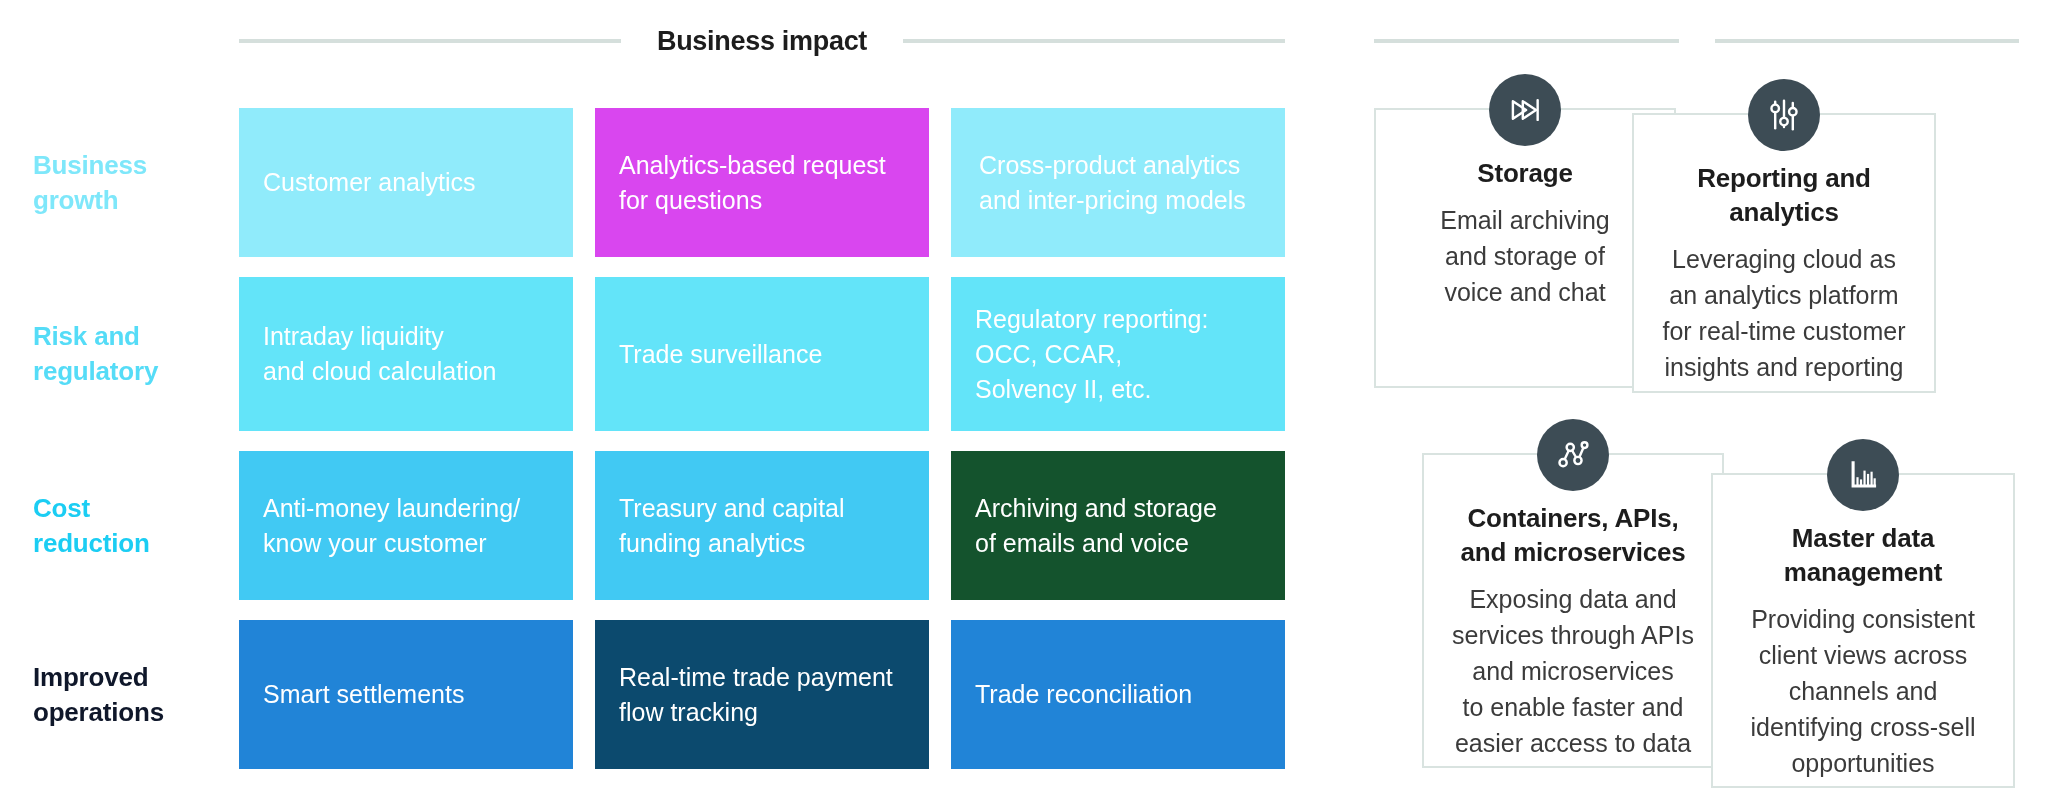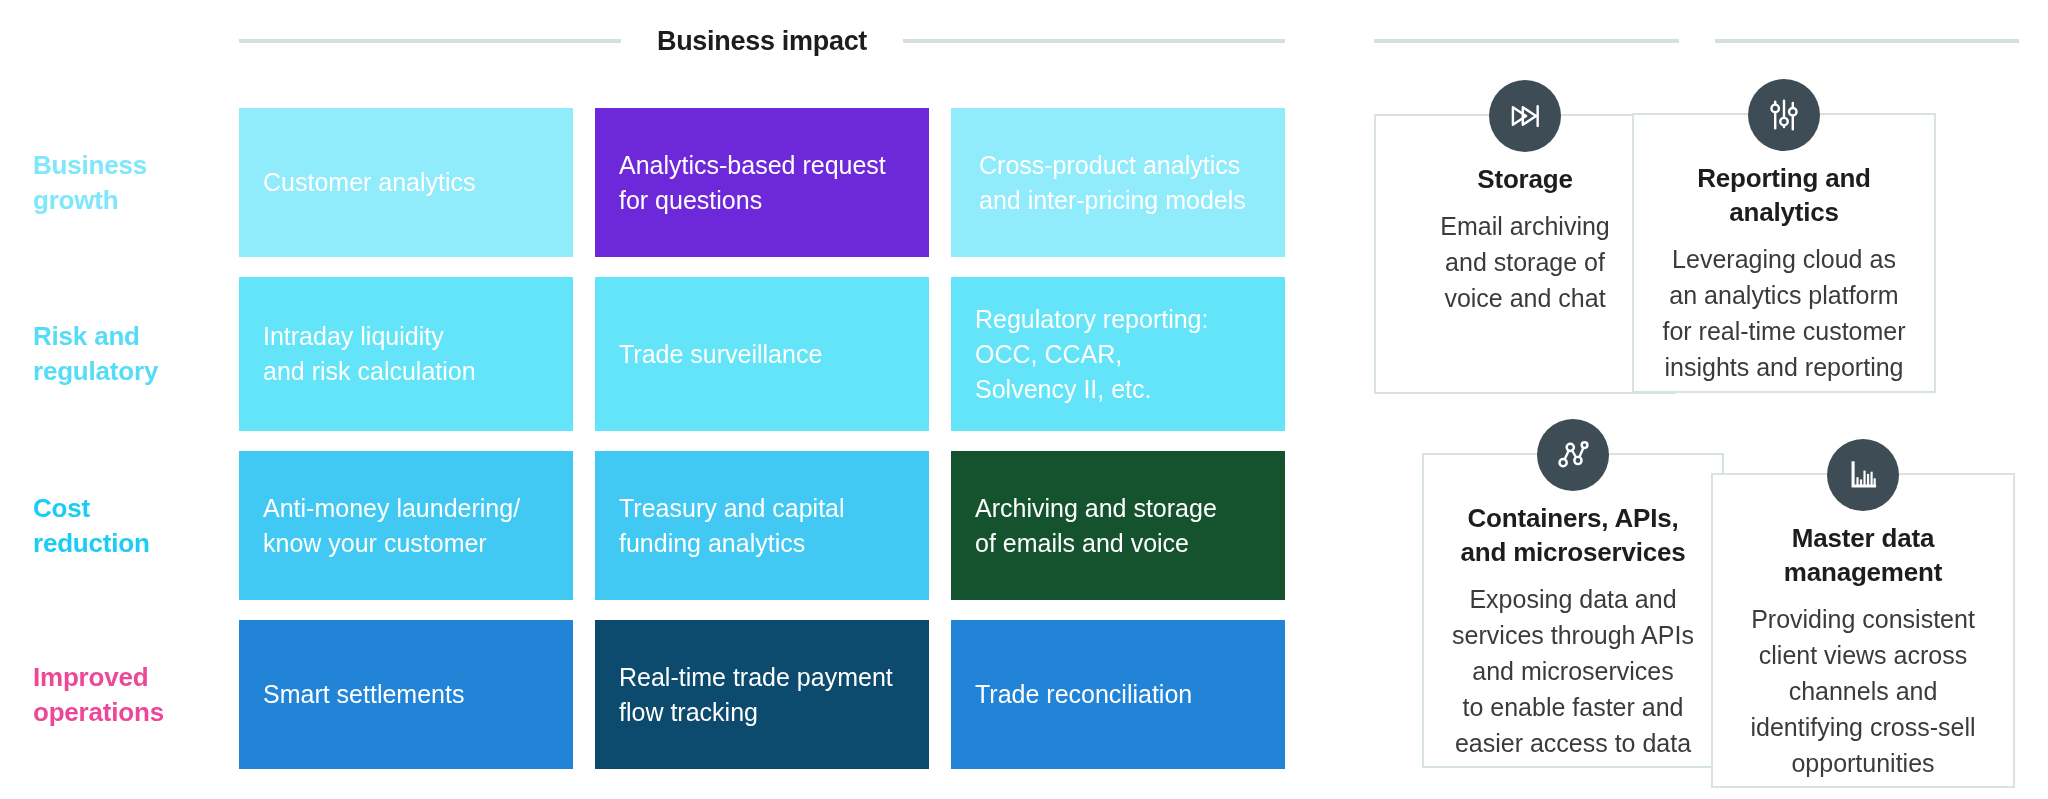--- a/index.html
+++ b/index.html
@@ -58,21 +58,21 @@
 
   
   .card{
     position:absolute;
     box-sizing:border-box;
     background:#ffffff;
     border:2px solid #d9e3e0;
     text-align:center;
     padding:46px 12px 0 12px;
   }
-  .card.c0{left:1374px;top:114px;width:302px;height:280px;}
+  .card.c0{left:1374px;top:108px;width:302px;height:280px;}
   .card.c1{left:1632px;top:113px;width:304px;height:280px;}
   .card.c2{left:1374px;top:453px;width:302px;height:315px;margin-left:48px;}
   .card.c3{left:1711px;top:473px;width:304px;height:315px;}
   .card-title{
     margin:0;
     font-size:26px;font-weight:bold;line-height:34px;
     color:#1d1d1d;white-space:pre-line;letter-spacing:-0.2px;
   }
   .card-body{
     margin:12px 0 0 0;
@@ -108,38 +108,38 @@
     <span class="hline"></span>
     <span class="hline"></span>
   </div>
 
   <div class="row-label r0" style="color: rgb(126, 231, 250);">Business
 growth</div>
   <div class="row-label r1" style="color: rgb(85, 220, 247);">Risk and
 regulatory</div>
   <div class="row-label r2" style="color: rgb(27, 205, 243);">Cost
 reduction</div>
-  <div class="row-label r3" style="color: #ec4899;">Improved
+  <div class="row-label r3" style="color: #0f172a;">Improved
 operations</div>
 
   <div class="grid-cell row0 col0" style="background-color: rgb(144, 235, 251);">
     <span>Customer analytics</span>
   </div>
-  <div class="grid-cell row0 col1" style="background-color: #6d28d9;">
+  <div class="grid-cell row0 col1" style="background-color: #d946ef;">
     <span>Analytics-based request
 for questions</span>
   </div>
   <div class="grid-cell row0 col2" style="background-color: rgb(144, 235, 251); padding-left: 28px;">
     <span>Cross-product analytics
 and inter-pricing models</span>
   </div>
 
   <div class="grid-cell row1 col0" style="background-color: rgb(99, 228, 249);">
     <span>Intraday liquidity
-and risk calculation</span>
+and cloud calculation</span>
   </div>
   <div class="grid-cell row1 col1" style="background-color: rgb(99, 228, 249);">
     <span>Trade surveillance</span>
   </div>
   <div class="grid-cell row1 col2" style="background-color: rgb(99, 228, 249);">
     <span>Regulatory reporting:
 OCC, CCAR,
 Solvency II, etc.</span>
   </div>
 

